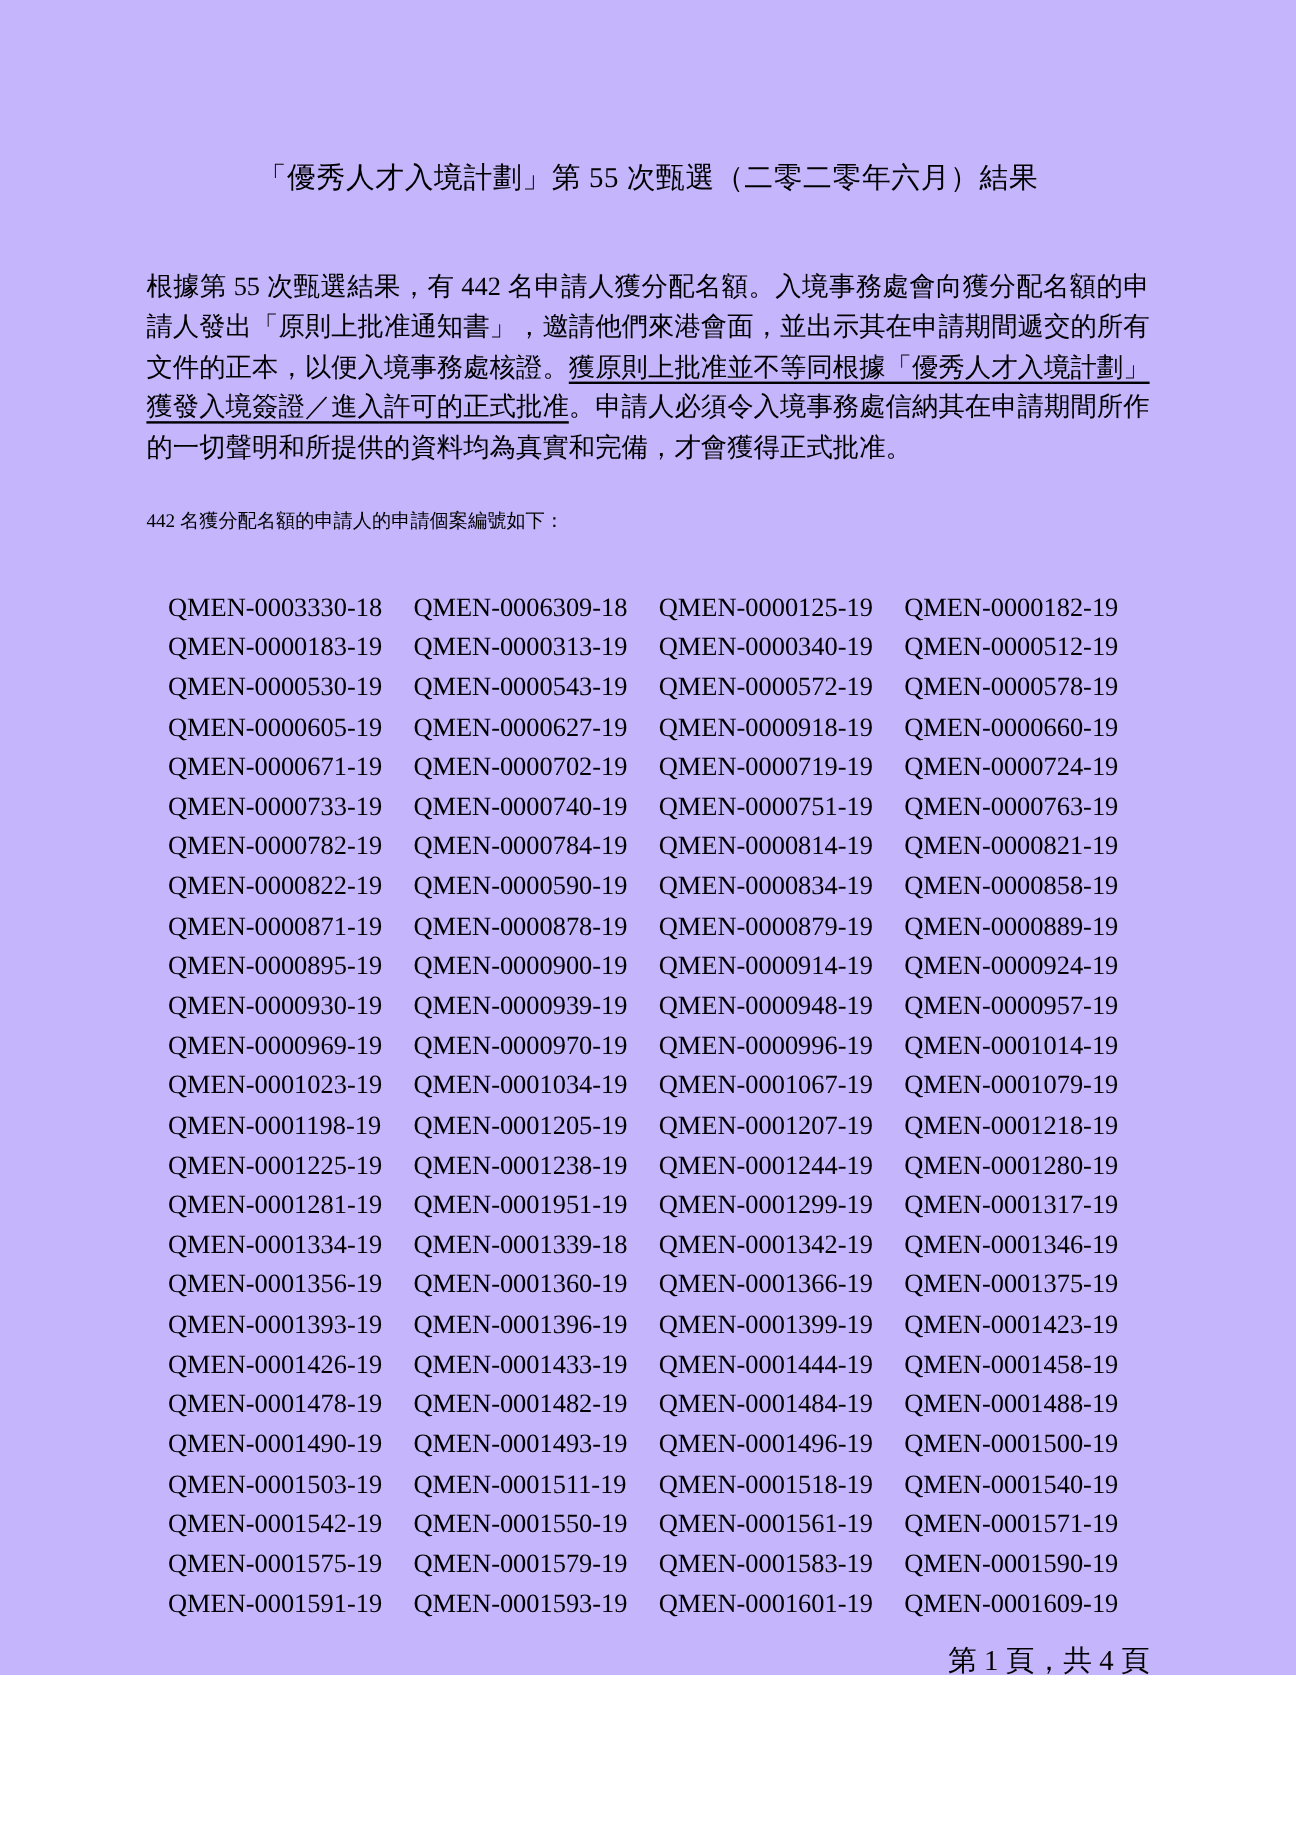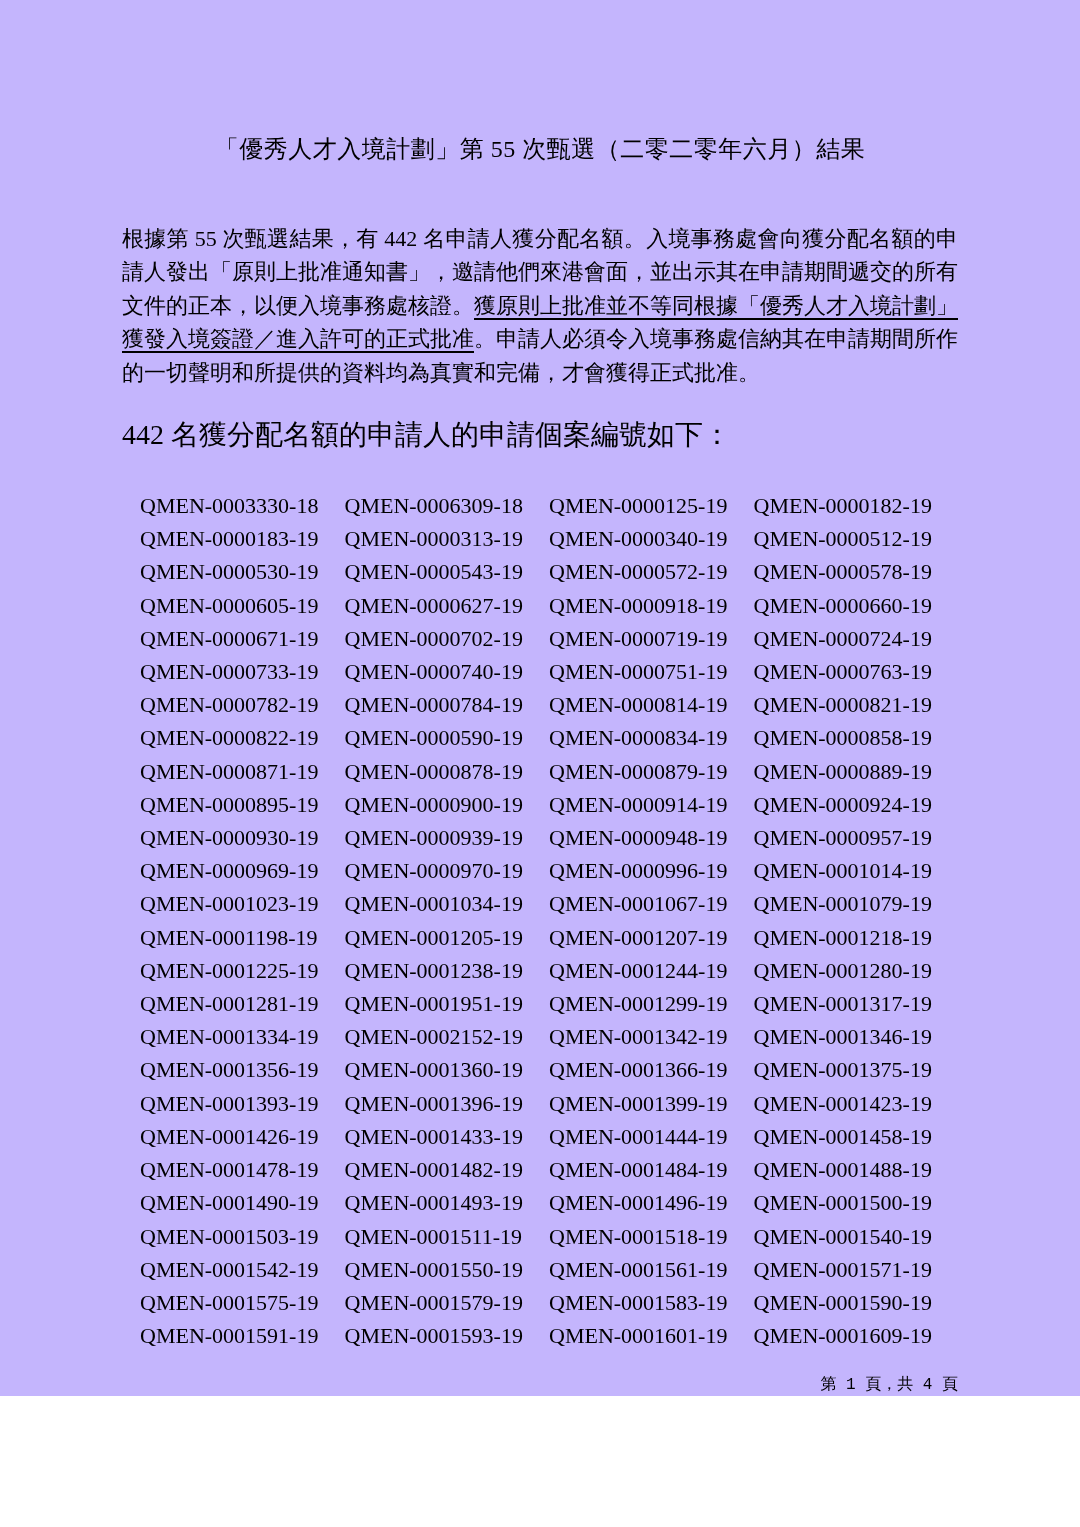--- a/index.html
+++ b/index.html
@@ -33,21 +33,21 @@
     line-height: 33.4px;
     text-align: justify;
     text-justify: inter-ideograph;
   }
   .underlined {
     text-decoration: underline;
     text-underline-offset: 5px;
   }
   .case-list-intro {
     margin: 29px 122px 0 122px;
-    font-size: 28px;
+    font-size: 16px;
     line-height: 33px;
   }
   table.case-table {
     margin: 38px 0 0 140px;
     width: 818px;
     border-collapse: collapse;
     table-layout: fixed;
   }
   table.case-table td {
     font-size: 22px;
@@ -55,23 +55,22 @@
     height: 33.2px;
     padding: 0;
     white-space: nowrap;
     text-align: left;
     vertical-align: middle;
   }
   .page-footer {
     position: absolute;
     top: 1372px;
     right: 122px;
-    font-size: 16px;
+    font-size: 24px;
     line-height: 26px;
-    font-family: Liberation Mono, monospace;
   }
 </style>
 </head>
 <body>
 
 <div class="page">
 
   <h1 class="doc-title">「優秀人才入境計劃」第 55 次甄選（二零二零年六月）結果</h1>
 
   <p class="intro-paragraph"><span>根據第 55 次甄選結果，有 442 名申請人獲分配名額。入境事務處會向獲分配名額的申請人發出「原則上批准通知書」，邀請他們來港會面，並出示其在申請期間遞交的所有文件的正本，以便入境事務處核證。</span><span class="underlined">獲原則上批准並不等同根據「優秀人才入境計劃」獲發入境簽證／進入許可的正式批准</span><span>。申請人必須令入境事務處信納其在申請期間所作的一切聲明和所提供的資料均為真實和完備，才會獲得正式批准。</span></p>
@@ -171,21 +170,21 @@
           <td>QMEN-0001280-19</td>
         </tr>
         <tr>
           <td>QMEN-0001281-19</td>
           <td>QMEN-0001951-19</td>
           <td>QMEN-0001299-19</td>
           <td>QMEN-0001317-19</td>
         </tr>
         <tr>
           <td>QMEN-0001334-19</td>
-          <td>QMEN-0002152-19</td>
+          <td>QMEN-0001339-18</td>
           <td>QMEN-0001342-19</td>
           <td>QMEN-0001346-19</td>
         </tr>
         <tr>
           <td>QMEN-0001356-19</td>
           <td>QMEN-0001360-19</td>
           <td>QMEN-0001366-19</td>
           <td>QMEN-0001375-19</td>
         </tr>
         <tr>

